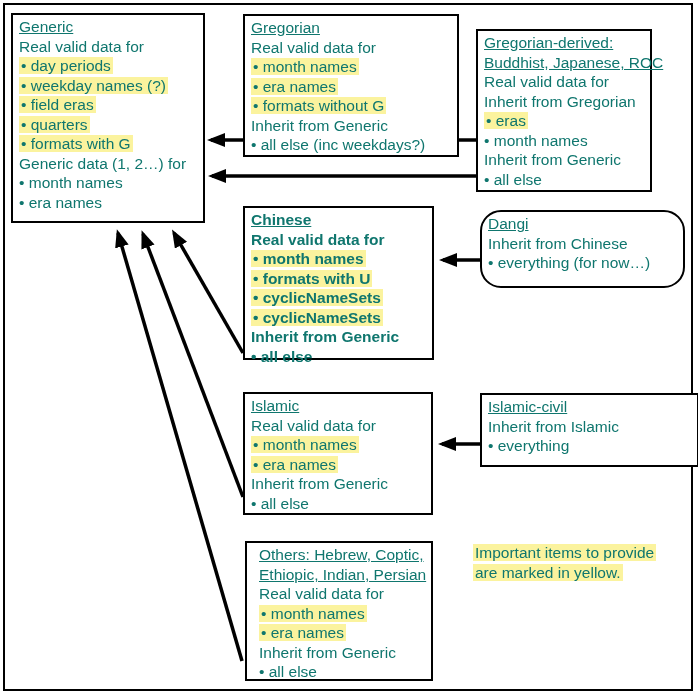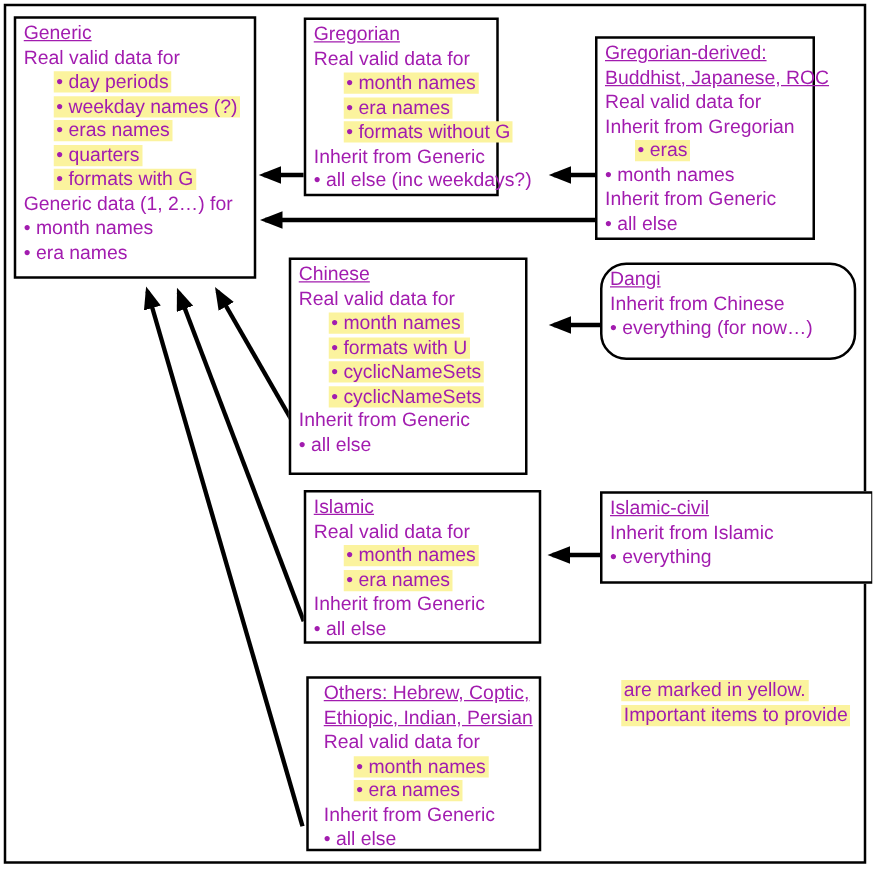--- a/index.html
+++ b/index.html
@@ -1,31 +1,31 @@
 <!DOCTYPE html>
 <html style="--hl: #fbf39e;"><head>
 <meta charset="utf-8">
 <style>
   html,body { margin:0; padding:0; background:#fff; }
   .canvas {
     position:relative; width:698px; height:696px; background:#fff;
-    font-family:"Liberation Sans", sans-serif; font-size:15.5px; color:#a21caf;
+    font-family:"Liberation Sans", sans-serif; font-size:15.5px; color:#0f766e;
     overflow:hidden;
   }
   .frame {
     position:absolute; left:3px; top:3px; width:690px; height:688px;
     border:2px solid #000; box-sizing:border-box;
   }
   .box {
     position:absolute; border:2px solid #000; box-sizing:border-box;
     background:#fff; padding:2px 6px; z-index:2;
   }
   .line { line-height:19.5px; white-space:nowrap; }
   .u { text-decoration:underline; }
-  .hl { background:var(--hl, #fbf39e); padding:0 2px;margin-left:24px; }
+  .hl { background:var(--hl, #fbf39e); padding:0 2px; }
   .note { position:absolute; left:473px; top:543px; z-index:2; }
   .arrows { position:absolute; left:0; top:0; z-index:1; }
   .arrows line { stroke:#000; stroke-width:3.5px; }
 </style>
 </head>
 <body>
 
 <div class="canvas">
   <div class="frame"></div>
 
@@ -43,50 +43,50 @@
     <line x1="243" y1="353" x2="174" y2="233" marker-end="url(#ah)"></line>
     <line x1="243" y1="497" x2="143" y2="234" marker-end="url(#ah)"></line>
     <line x1="242" y1="661" x2="118" y2="233" marker-end="url(#ah)"></line>
   </svg>
 
   <div class="box" style="left:11px;top:13px;width:194px;height:210px;">
     <div class="line"><span class="u">Generic</span></div>
     <div class="line"><span>Real valid data for</span></div>
     <div class="line"><span class="hl">• day periods</span></div>
     <div class="line"><span class="hl">• weekday names (?)</span></div>
-    <div class="line"><span class="hl">• eras names</span></div>
+    <div class="line"><span class="hl">• field eras</span></div>
     <div class="line"><span class="hl">• quarters</span></div>
     <div class="line"><span class="hl">• formats with G</span></div>
     <div class="line"><span>Generic data (1, 2…) for</span></div>
     <div class="line"><span>• month names</span></div>
     <div class="line"><span>• era names</span></div>
   </div>
 
-  <div class="box" style="left:243px;top:14px;width:156px;height:143px;">
+  <div class="box" style="left:243px;top:14px;width:216px;height:143px;">
     <div class="line"><span class="u">Gregorian</span></div>
     <div class="line"><span>Real valid data for</span></div>
     <div class="line"><span class="hl">• month names</span></div>
     <div class="line"><span class="hl">• era names</span></div>
     <div class="line"><span class="hl">• formats without G</span></div>
     <div class="line"><span>Inherit from Generic</span></div>
     <div class="line"><span>• all else (inc weekdays?)</span></div>
   </div>
 
   <div class="box" style="left:476px;top:29px;width:176px;height:163px;">
     <div class="line"><span class="u">Gregorian-derived:</span></div>
     <div class="line"><span class="u">Buddhist, Japanese, ROC</span></div>
     <div class="line"><span>Real valid data for</span></div>
     <div class="line"><span>Inherit from Gregorian</span></div>
     <div class="line"><span class="hl">• eras</span></div>
     <div class="line"><span>• month names</span></div>
     <div class="line"><span>Inherit from Generic</span></div>
     <div class="line"><span>• all else</span></div>
   </div>
 
-  <div class="box" style="left:231px;top:206px;width:191px;height:174px;">
+  <div class="box" style="left:243px;top:206px;width:191px;height:154px;font-weight:bold;">
     <div class="line"><span class="u">Chinese</span></div>
     <div class="line"><span>Real valid data for</span></div>
     <div class="line"><span class="hl">• month names</span></div>
     <div class="line"><span class="hl">• formats with U</span></div>
     <div class="line"><span class="hl">• cyclicNameSets</span></div>
     <div class="line"><span class="hl">• cyclicNameSets</span></div>
     <div class="line"><span>Inherit from Generic</span></div>
     <div class="line"><span>• all else</span></div>
   </div>
 
@@ -115,16 +115,16 @@
     <div class="line"><span class="u">Others: Hebrew, Coptic,</span></div>
     <div class="line"><span class="u">Ethiopic, Indian, Persian</span></div>
     <div class="line"><span>Real valid data for</span></div>
     <div class="line"><span class="hl">• month names</span></div>
     <div class="line"><span class="hl">• era names</span></div>
     <div class="line"><span>Inherit from Generic</span></div>
     <div class="line"><span>• all else</span></div>
   </div>
 
   <div class="note">
+    <div class="line"><span class="hl">Important items to provide</span></div>
     <div class="line"><span class="hl">are marked in yellow.</span></div>
-    <div class="line"><span class="hl">Important items to provide</span></div>
   </div>
 </div>
 
 </body></html>

